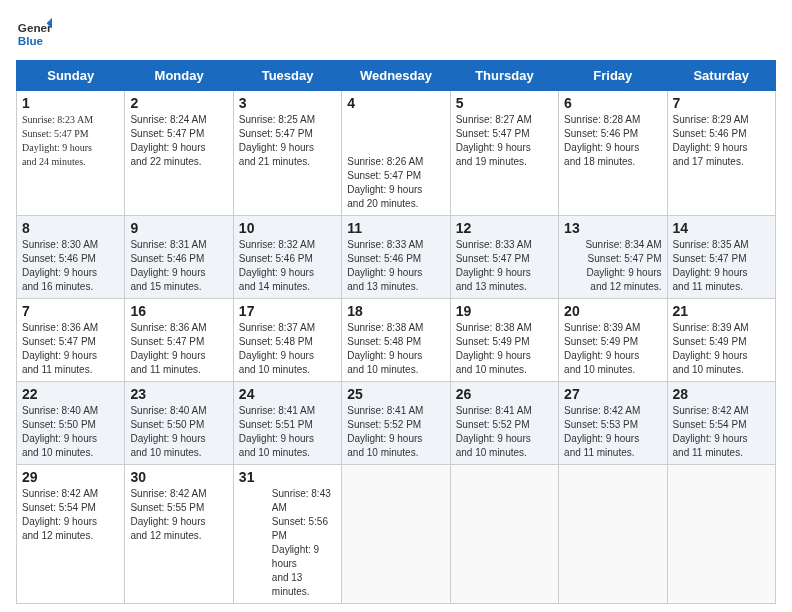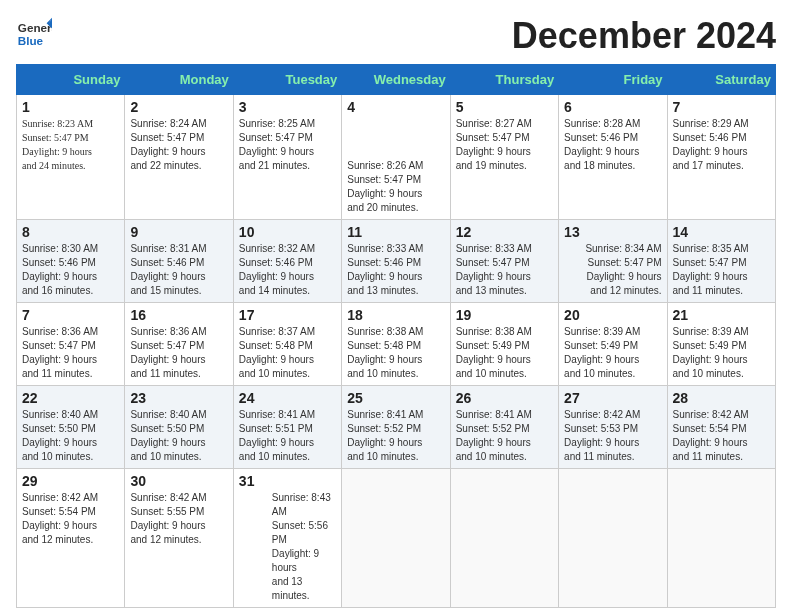--- a/index.html
+++ b/index.html
@@ -38,25 +38,25 @@
       font-size: 16px;
       color: #444;
     }
     table {
       width: 100%;
       border-collapse: collapse;
       font-size: 11px;
     }
     th {
       background-color: #1a6abf;
-      color: #86efac;
+      color: #ffffff;
       font-weight: bold;
       padding: 7px 4px;
       font-size: 13px;
-      text-align: right;
+      text-align: center;
       border: 1px solid #1a6abf;
     }
     td {
       vertical-align: top;
       padding: 4px 5px;
       border: 1px solid #ccc;
       height: 80px;
       width: 14.28%;
       background: #fff;
     }
@@ -85,21 +85,20 @@
 <div class="header-area">
   <div class="logo">
     <svg class="logo-bird" viewBox="0 0 40 40" xmlns="http://www.w3.org/2000/svg">
       <text x="2" y="18" font-size="13" font-weight="bold" fill="#333" font-family="Arial">General</text>
       <text x="2" y="32" font-size="13" font-weight="bold" fill="#1a6abf" font-family="Arial">Blue</text>
       <polygon points="34,8 40,2 40,14" fill="#1a6abf"></polygon>
       <polygon points="38,5 40,2 36,10" fill="#88aadd"></polygon>
     </svg>
   </div>
   <div class="title-area">
-    <div class="month-title">December 2024</div>
   </div>
 </div>
 
 <table>
   <thead>
     <tr>
     <th>Sunday</th>
         <th>Monday</th>
         <th>Tuesday</th>
         <th>Wednesday</th>

